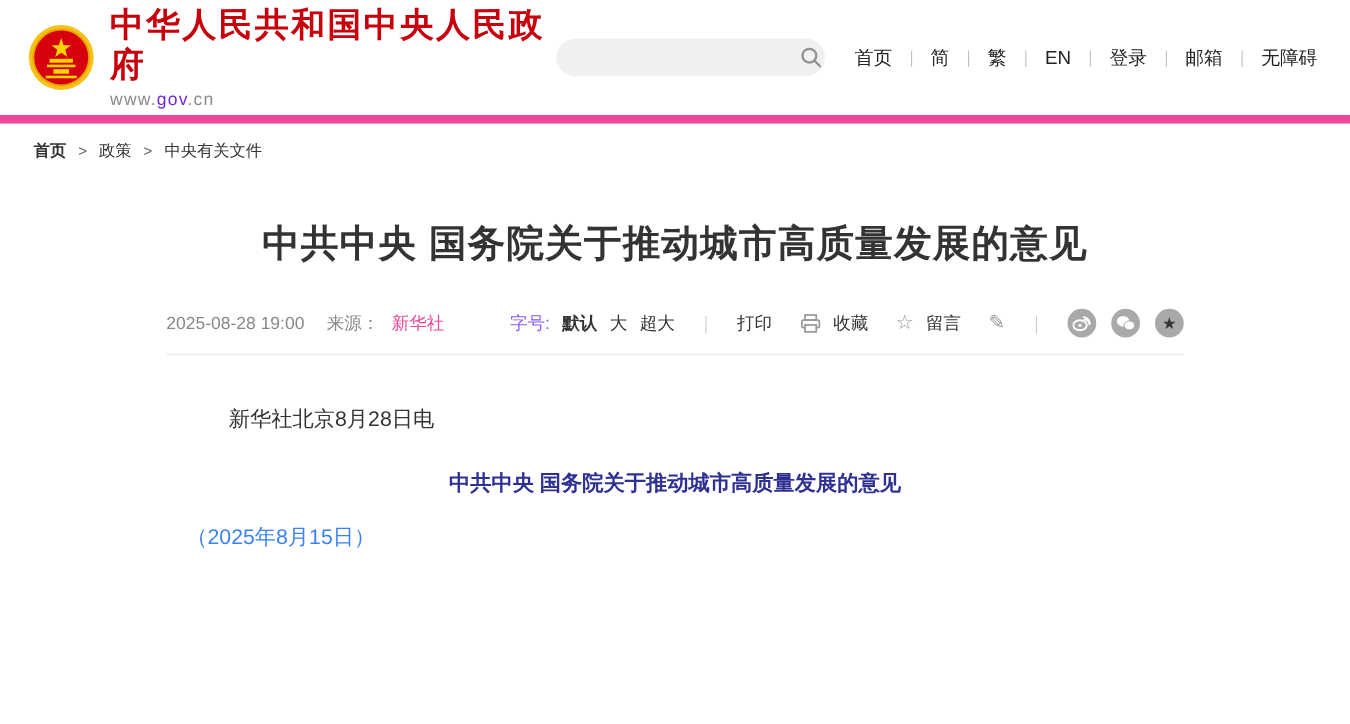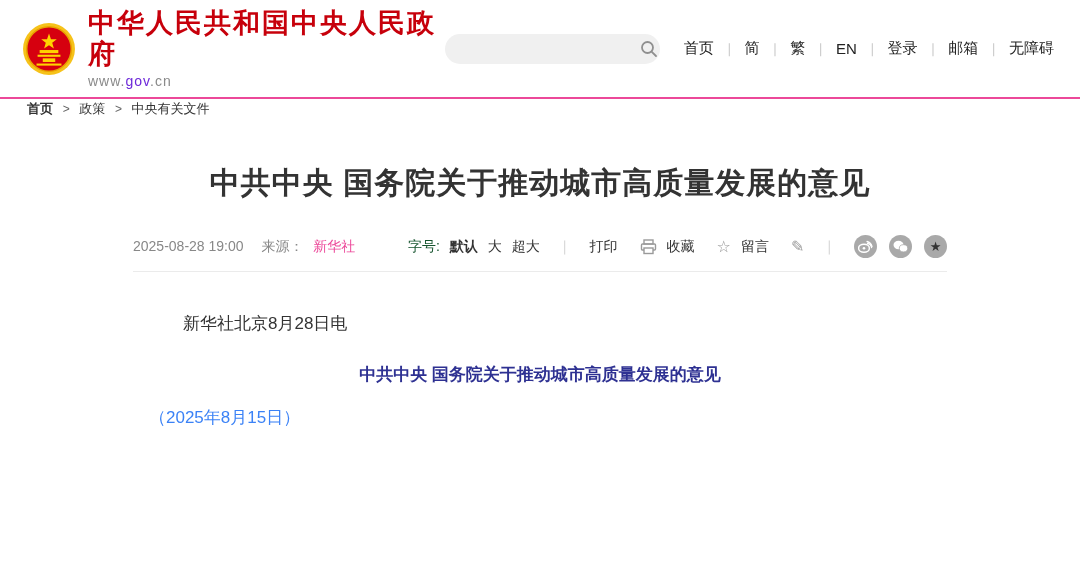--- a/index.html
+++ b/index.html
@@ -2,21 +2,21 @@
 <html><head>
 <meta charset="utf-8">
 <style>
   * { margin: 0; padding: 0; box-sizing: border-box; }
   html, body { width: 1080px; height: 579px; overflow: hidden; background: #ffffff; }
   body { font-family: "Liberation Sans", "DejaVu Sans", sans-serif; color: #333; }
 
   
   .site-header {
     height: 99px; display: flex; align-items: center; justify-content: space-between;
-    padding: 0 24px 0 22px; background: #fff; border-bottom: 2px solid #ec4899;
+    padding: 0 24px 0 22px; background: #fff; border-bottom: 7px solid #ec4899;
   }
   .logo { display: flex; align-items: center; gap: 12px; cursor: pointer; }
   .logo-emblem { width: 54px; height: 54px; flex: 0 0 auto; }
   .site-title { font-size: 27px; font-weight: bold; color: #c7000b; letter-spacing: 2px; line-height: 1.15; }
   .site-url { font-size: 14px; color: #8a8a8a; margin-top: 3px; letter-spacing: 1px; }
   .site-url .red { color: #6d28d9; }
 
   .header-right { display: flex; align-items: center; gap: 22px; }
   .search-box {
     width: 215px; height: 30px; background: #f0f0f0; border-radius: 15px;
@@ -26,42 +26,42 @@
     flex: 1; border: none; outline: none; background: transparent;
     font-size: 14px; color: #333; font-family: "Liberation Sans", sans-serif;
   }
   .search-btn { border: none; background: transparent; cursor: pointer; display: flex; align-items: center; padding: 0; }
 
   .top-nav { display: flex; align-items: center; font-size: 15px; color: #222; white-space: nowrap; }
   .top-nav a { color: #222; text-decoration: none; cursor: pointer; padding: 0 2px; }
   .nav-sep { color: #b8b8b8; font-size: 13px; margin: 0 7px; }
 
   
-  .breadcrumb { padding: 1px 0 12px 27px; font-size: 13px; color: #333; background: #fff; }
+  .breadcrumb { padding: 13px 0 12px 27px; font-size: 13px; color: #333; background: #fff; }
   .breadcrumb a { color: #333; text-decoration: none; cursor: pointer; }
   .breadcrumb .crumb-first { font-weight: bold; }
   .crumb-sep { color: #666; margin: 0 6px; font-size: 12px; }
 
   
   .main { width: 814px; margin: 0 auto; }
   .article-title {
     margin-top: 33px; text-align: center; font-size: 30px; font-weight: bold;
     color: #333; letter-spacing: 1px;
   }
   .meta-bar {
     margin-top: 31px; display: flex; align-items: center; justify-content: space-between;
     padding-bottom: 13px; border-bottom: 1px solid #ebebeb; font-size: 14px; color: #888;
   }
   .meta-left { white-space: nowrap; }
   .meta-left .src-label { margin-left: 14px; }
   .meta-left a { color: #ec4899; text-decoration: none; margin-left: 6px; cursor: pointer; }
 
   .meta-right { display: flex; align-items: center; gap: 10px; white-space: nowrap; color: #666; }
   .meta-right a { text-decoration: none; color: #333; cursor: pointer; }
-  .fs-label { color: #14532d; }
+  .fs-label { color: #8b5cf6; }
   .fs-option { color: #333; }
   .fs-active { color: #2a66b3; font-weight: bold; }
   .vsep { color: #ccc; margin: 0 8px; font-size: 14px; }
   .tool { display: inline-flex; align-items: center; gap: 22px; color: #333; }
   .tool .glyph { color: #9a9a9a; font-size: 16px; line-height: 1; }
   .share-circle {
     width: 23px; height: 23px; border-radius: 50%; background: #a9a9a9;
     display: inline-flex; align-items: center; justify-content: center; cursor: pointer;
     color: #fff; font-size: 13px; line-height: 1;
   }

